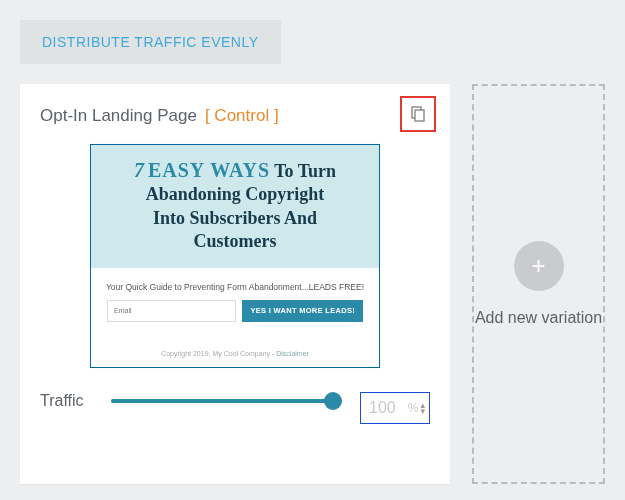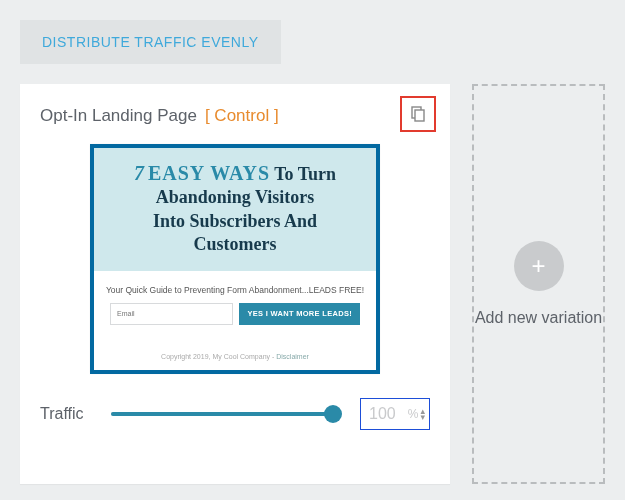--- a/index.html
+++ b/index.html
@@ -62,21 +62,21 @@
     justify-content: center;
     cursor: pointer;
     background: #fff;
   }
   .dup-btn svg { display: block; }
 
   .preview {
     width: 290px;
     margin: 0 auto 24px auto;
     background: #fff;
-    border: 4px solid #0369a1;
+    border: 1px solid #0369a1;
     box-shadow: 0 0 2px rgba(0,0,0,0.05);
     padding-bottom: 10px;
   }
   .hero {
     background: #cfe8ec;
     padding: 12px 16px 14px 16px;
     text-align: center;
     font-family: Georgia, "Times New Roman", serif;
     color: #173a4c;
     font-weight: bold;
@@ -119,21 +119,20 @@
   }
   .foot {
     text-align: center;
     font-size: 7px;
     color: #aaa;
   }
   .foot .disc { color: #8aa; }
 
   .traffic-row {
     display: flex;
-    align-items: center;
     gap: 27px;
   }
   .traffic-label { color: #5d6269; font-size: 16px; }
   .slider {
     flex: 1;
     position: relative;
     height: 18px;
   }
   .slider-track {
     position: absolute;
@@ -228,21 +227,21 @@
         </span>
       </div>
 
       <div class="preview">
         <div class="hero">
           <div>
             <span class="num">7</span>
             <span class="easy">EASY WAYS</span>
             <span class="rest">To Turn</span>
           </div>
-          <div class="line2">Abandoning Visitors</div>
+          <div class="line2">Abandoning Copyright</div>
           <div class="line2">Into Subscribers And</div>
           <div class="line2">Customers</div>
         </div>
         <div class="subhead">Your Quick Guide to Preventing Form Abandonment...LEADS FREE!</div>
         <div class="formline">
           <input class="email-inp" readonly="" placeholder="Email" style="">
           <button class="cta">YES I WANT MORE LEADS!</button>
         </div>
         <div class="foot">
           <span>Copyright 2019, My Cool Company - </span><span class="disc">Disclaimer</span>

